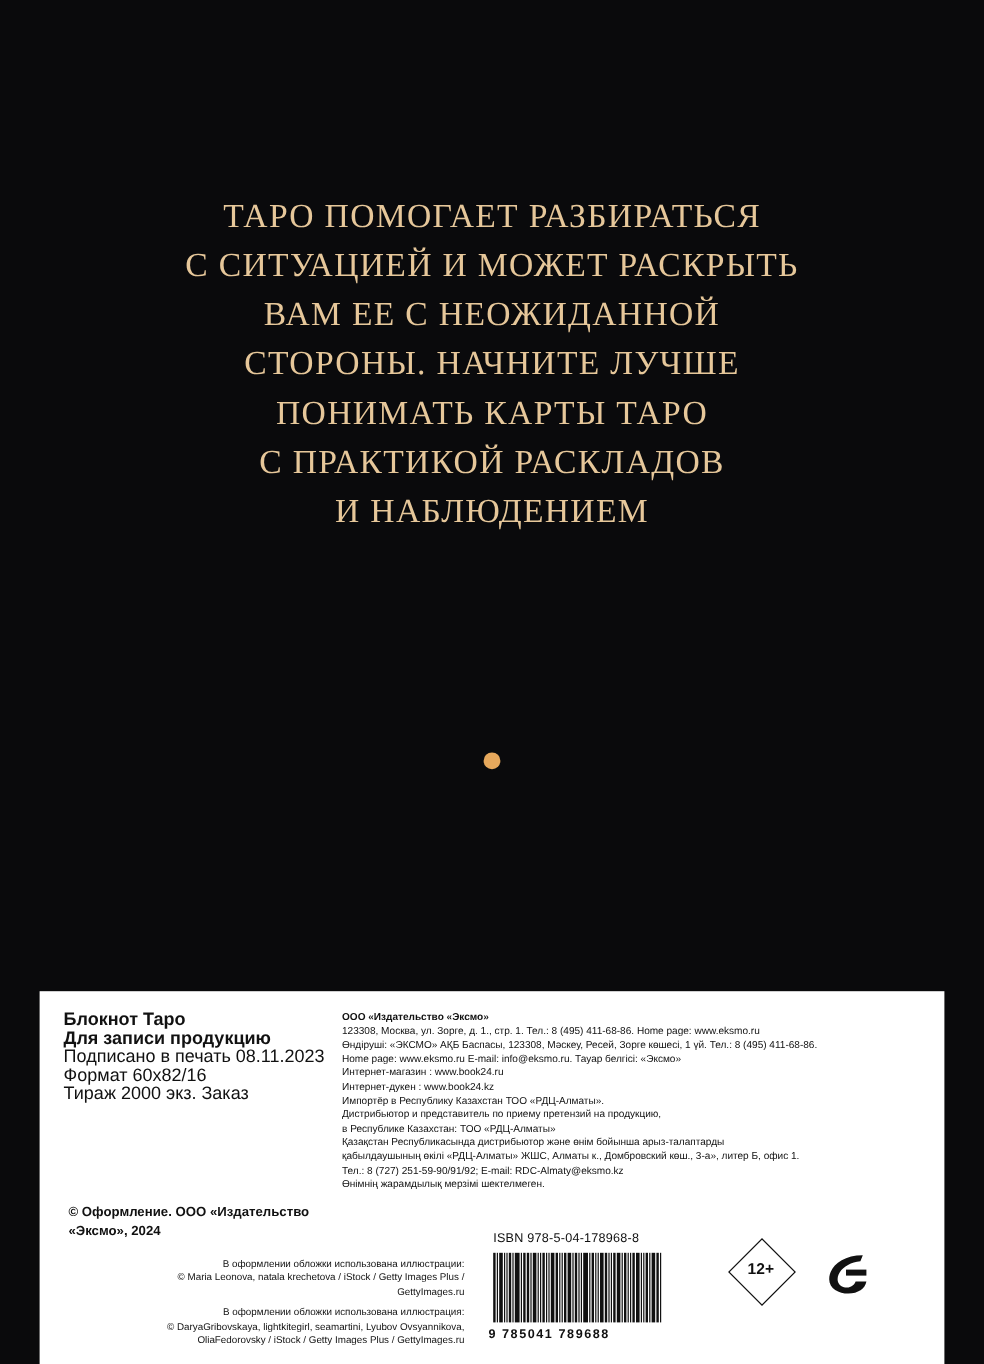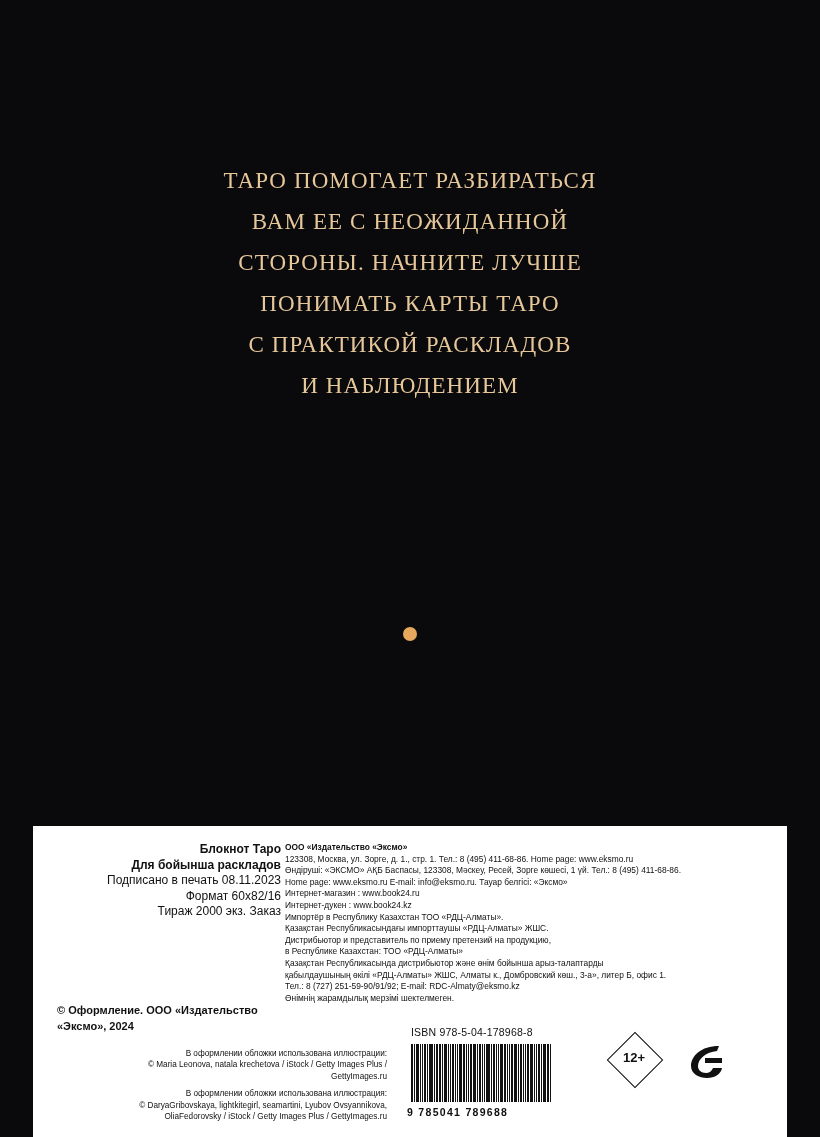--- a/index.html
+++ b/index.html
@@ -20,21 +20,21 @@
 
   
   .quote {
     position: absolute;
     top: 160px;
     left: 0;
     width: 820px;
     text-align: center;
     color: #e6c79a;
     font-family: "Liberation Serif", serif;
-    font-size: 23px;
+    font-size: 28px;
     letter-spacing: 1.1px;
     line-height: 41px;
     text-transform: uppercase;
   }
   .quote .ln {
     display: block;
     white-space: nowrap;
   }
 
   .dot {
@@ -57,22 +57,22 @@
     height: 311px;
     background: #ffffff;
     color: #111;
   }
 
   .imp-left {
     position: absolute;
     left: 20px;
     top: 16px;
     width: 228px;
-    text-align: right;
-    font-size: 12px;
+    text-align: left;
+    font-size: 15px;
     line-height: 15.5px;
     color: #111;
   }
   .imp-left .b { font-weight: bold; }
 
   .imp-right {
     position: absolute;
     left: 252px;
     top: 16px;
     width: 486px;
@@ -182,48 +182,48 @@
   }
   .logo svg { display: block; }
 </style>
 </head>
 <body>
 
 <div class="page">
 
   <div class="quote">
     <span class="ln">ТАРО ПОМОГАЕТ РАЗБИРАТЬСЯ</span>
+    <span class="ln">С СИТУАЦИЕЙ И МОЖЕТ РАСКРЫТЬ</span>
     <span class="ln">ВАМ ЕЕ С НЕОЖИДАННОЙ</span>
     <span class="ln">СТОРОНЫ. НАЧНИТЕ ЛУЧШЕ</span>
     <span class="ln">ПОНИМАТЬ КАРТЫ ТАРО</span>
     <span class="ln">С ПРАКТИКОЙ РАСКЛАДОВ</span>
     <span class="ln">И НАБЛЮДЕНИЕМ</span>
   </div>
 
   <div class="dot"></div>
 
   <div class="imprint">
 
     <div class="imp-left">
       <div class="b">Блокнот Таро</div>
-      <div class="b">Для бойынша раскладов</div>
+      <div class="b">Для записи продукцию</div>
       <div>Подписано в печать  08.11.2023</div>
       <div>Формат 60х82/16</div>
       <div>Тираж 2000 экз. Заказ</div>
     </div>
 
     <div class="imp-right">
       <div class="row bold">ООО «Издательство «Эксмо»</div>
       <div class="row">123308, Москва, ул. Зорге, д. 1., стр. 1.   Тел.: 8 (495) 411-68-86. Home page: www.eksmo.ru</div>
       <div class="row">Өндіруші: «ЭКСМО» АҚБ Баспасы, 123308, Мәскеу, Ресей, Зорге көшесі, 1 үй. Тел.: 8 (495) 411-68-86.</div>
       <div class="row">Home page: www.eksmo.ru   E-mail: info@eksmo.ru.    Тауар белгісі: «Эксмо»</div>
       <div class="row">Интернет-магазин : www.book24.ru</div>
       <div class="row">Интернет-дукен : www.book24.kz</div>
       <div class="row">Импортёр в Республику Казахстан ТОО «РДЦ-Алматы».</div>
-      <div class="row">Қазақстан Республикасындағы импорттаушы «РДЦ-Алматы» ЖШС.</div>
       <div class="row">Дистрибьютор и представитель по приему претензий на продукцию,</div>
       <div class="row">в Республике Казахстан: ТОО «РДЦ-Алматы»</div>
       <div class="row">Қазақстан Республикасында дистрибьютор және өнім бойынша арыз-талаптарды</div>
       <div class="row">қабылдаушының өкілі «РДЦ-Алматы» ЖШС, Алматы к.,  Домбровский көш., 3-a», литер Б, офис 1.</div>
       <div class="row">Тел.: 8 (727) 251-59-90/91/92;  E-mail: RDC-Almaty@eksmo.kz</div>
       <div class="row">Өнімнің жарамдылық мерзімі шектелмеген.</div>
     </div>
 
     <div class="copyright">
       <div>© Оформление. ООО «Издательство</div>

